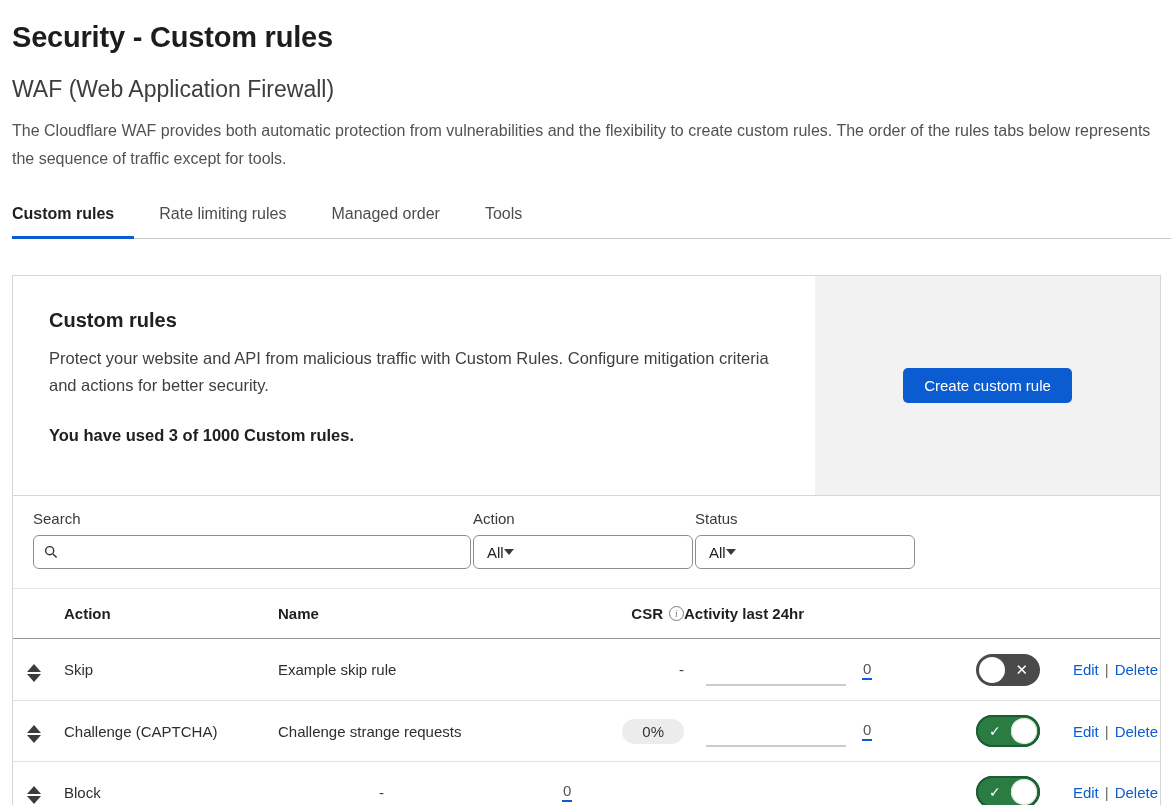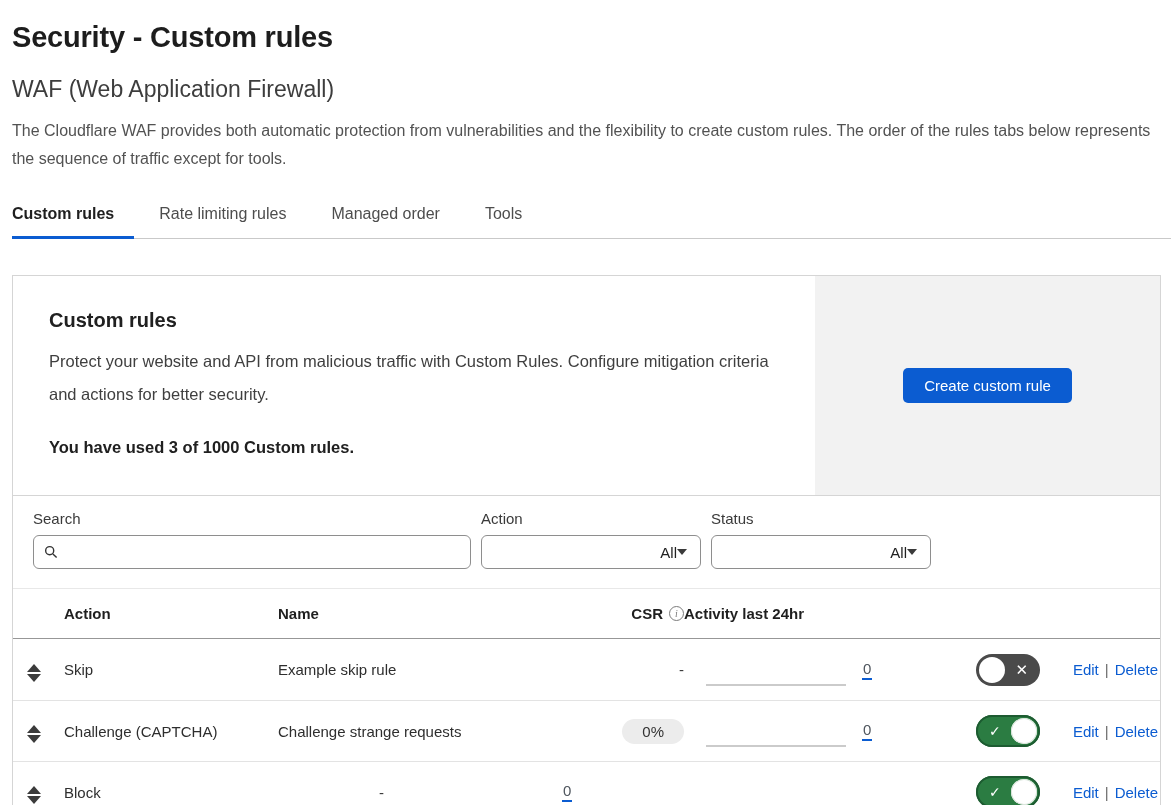--- a/index.html
+++ b/index.html
@@ -17,33 +17,33 @@
   .tabs { display:flex; gap:25px; margin-top:26px; margin-right:-10px; border-bottom:1px solid #c9c9c9; }
   .tab { font-size:16px; color:#4d4d4d; padding:6px 20px 13px 0; cursor:pointer; border-bottom:3px solid transparent; margin-bottom:-1px; }
   .tab.active { font-weight:700; color:#1f1f1f; border-bottom-color:var(--accent_blue,#0b5cd1); }
 
   
   .card { margin-top:36px; border:1px solid #d5d5d5; background:#fff; }
 
   .promo { display:flex; border-bottom:1px solid #d5d5d5; min-height:220px; }
   .promo-left { flex:1; padding:33px 36px 24px 36px; }
   .promo-title { font-size:20px; font-weight:700; color:#202020; }
-  .promo-desc { font-size:16.5px; color:#3f3f3f; line-height:33px; margin-top:13px; max-width:755px; }
+  .promo-desc { font-size:16.5px; color:#3f3f3f; line-height:27px; margin-top:13px; max-width:755px; }
   .promo-usage { font-size:16.5px; font-weight:700; color:#202020; margin-top:27px; }
   .promo-right { width:345px; background:var(--panel_gray,#f2f2f2); display:flex; align-items:center; justify-content:center; }
   .btn-primary { background:var(--accent_blue,#0b5cd1); color:#fff; font-size:15px; font-family:inherit; border:none; border-radius:5px; padding:9px 21px; cursor:pointer; }
 
   
-  .filters { display:flex; gap:10px; padding:14px 20px 19px 20px; }
+  .filters { display:flex; gap:2px; padding:14px 20px 19px 20px; }
   .filter-group { display:flex; flex-direction:column; }
   .filter-label { font-size:15px; color:#3a3a3a; margin-bottom:8px; }
   .search-box { width:438px; height:34px; border:1px solid #8e8e8e; border-radius:6px; display:flex; align-items:center; padding:0 10px; gap:7px; background:#fff; }
   .search-box input { border:none; outline:none; flex:1; font-size:15px; font-family:inherit; color:#222; background:transparent; }
   .search-box input::placeholder { color:#595959; opacity:1; }
-  .select-box { width:220px; height:34px; border:1px solid #8e8e8e; border-radius:6px; display:flex; align-items:center; justify-content:flex-end; padding:0 13px; font-size:15px; color:#222; cursor:pointer; background:#fff; }
+  .select-box { width:220px; height:34px; border:1px solid #8e8e8e; border-radius:6px; display:flex; align-items:center; justify-content:flex-start; padding:0 13px; font-size:15px; color:#222; cursor:pointer; background:#fff; }
   .caret { width:0; height:0; border-left:5px solid transparent; border-right:5px solid transparent; border-top:6px solid #3a3a3a; }
 
   
   .thead { display:flex; align-items:center; height:51px; border-top:1px solid #e8e8e8; border-bottom:1px solid #979797; font-size:15px; font-weight:700; color:#1f1f1f; }
   .trow { display:flex; align-items:center; height:61px; font-size:15px; color:#2e2e2e; }
   .trow + .trow { border-top:1px solid #e3e3e3; }
 
   .col-handle { width:51px; padding-left:14px; }
   .col-action { width:214px; }
   .col-name { width:300px; }

